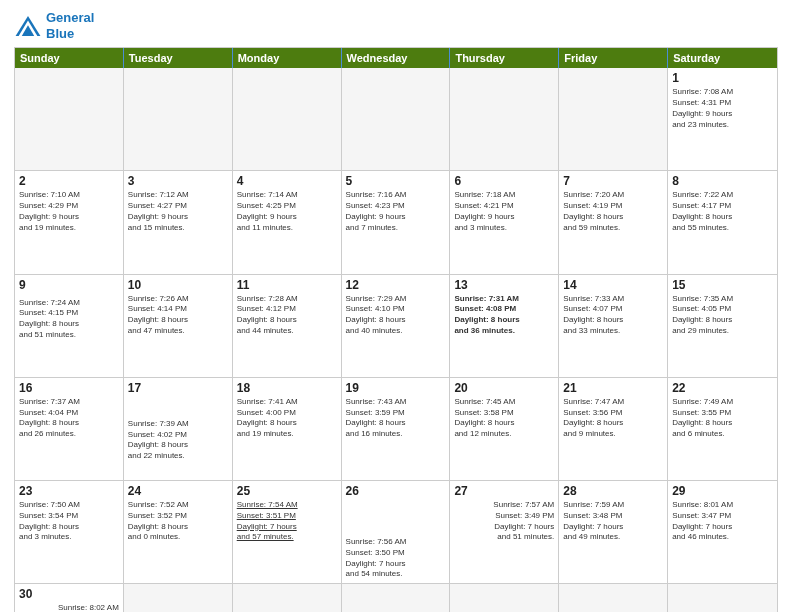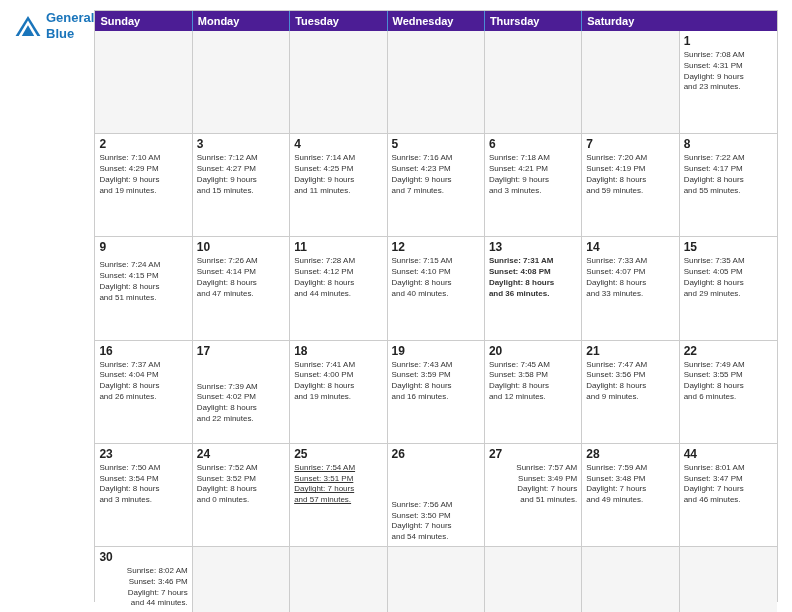--- a/index.html
+++ b/index.html
@@ -5,24 +5,24 @@
     * { box-sizing: border-box; margin: 0; padding: 0; }
     body {
       font-family: Arial, sans-serif;
       background: #fff;
       width: 792px;
       height: 612px;
       overflow: hidden;
     }
     .page {
       width: 792px;
-      height: 612px;
+      height: 442px;
       padding: 10px 14px 10px 14px;
       display: flex;
-      flex-direction: row;
+      flex-direction: column;
     }
     .header-area {
       display: flex;
       justify-content: space-between;
       align-items: flex-start;
       margin-bottom: 6px;
     }
     .logo-area {
       display: flex;
       align-items: center;
@@ -56,21 +56,21 @@
     }
     .calendar {
       flex: 1;
       display: flex;
       flex-direction: column;
       border: 1px solid #ccc;
     }
     .cal-header {
       display: grid;
       grid-template-columns: repeat(7, 1fr);
-      background: #4c1d95;
+      background: #4d7c0f;
     }
     .cal-header-cell {
       color: #fff;
       font-size: 11px;
       font-weight: bold;
       padding: 4px 5px;
       border-right: 1px solid #4a8dd5;
       text-align: left;
     }
     .cal-header-cell:last-child { border-right: none; }
@@ -123,24 +123,25 @@
     </div>
     <div class="title-area">
       <div class="main-title"></div>
       <div class="subtitle"></div>
     </div>
   </div>
 
   <div class="calendar">
     <div class="cal-header">
       <div class="cal-header-cell">Sunday</div>
+      <div class="cal-header-cell">Tuesday</div>
       <div class="cal-header-cell">Monday</div>
-      <div class="cal-header-cell">Tuesday</div>
       <div class="cal-header-cell">Wednesday</div>
       <div class="cal-header-cell">Thursday</div>
+      <div class="cal-header-cell">Friday</div>
       <div class="cal-header-cell">Saturday</div>
     </div>
     <div class="cal-body" id="cal-body">
     <div class="cal-cell empty"></div>
         <div class="cal-cell empty"></div>
         <div class="cal-cell empty"></div>
         <div class="cal-cell empty"></div>
         <div class="cal-cell empty"></div>
         <div class="cal-cell empty"></div>
         <div class="cal-cell">
@@ -215,21 +216,21 @@
         </div>
         <div class="cal-cell">
           <span class="day-num">11</span>
           <div class="cell-info" style="white-space: pre-line;">Sunrise: 7:28 AM
 Sunset: 4:12 PM
 Daylight: 8 hours
 and 44 minutes.</div>
         </div>
         <div class="cal-cell">
           <span class="day-num">12</span>
-          <div class="cell-info" style="white-space: pre-line;">Sunrise: 7:15 AM
+          <div class="cell-info" style="white-space: pre-line;">Sunrise: 7:29 AM
 Sunset: 4:10 PM
 Daylight: 8 hours
 and 40 minutes.</div>
         </div>
         <div class="cal-cell">
           <span class="day-num">13</span>
           <div class="cell-info" style="white-space: pre-line; font-weight: bold;">Sunrise: 7:31 AM
 Sunset: 4:08 PM
 Daylight: 8 hours
 and 36 minutes.</div>
@@ -333,21 +334,21 @@
 and 51 minutes.</div>
         </div>
         <div class="cal-cell">
           <span class="day-num">28</span>
           <div class="cell-info" style="white-space: pre-line;">Sunrise: 7:59 AM
 Sunset: 3:48 PM
 Daylight: 7 hours
 and 49 minutes.</div>
         </div>
         <div class="cal-cell">
-          <span class="day-num">44</span>
+          <span class="day-num">29</span>
           <div class="cell-info" style="white-space: pre-line;">Sunrise: 8:01 AM
 Sunset: 3:47 PM
 Daylight: 7 hours
 and 46 minutes.</div>
         </div>
         <div class="cal-cell">
           <span class="day-num">30</span>
           <div class="cell-info" style="white-space: pre-line; text-align: right;">Sunrise: 8:02 AM
 Sunset: 3:46 PM
 Daylight: 7 hours

